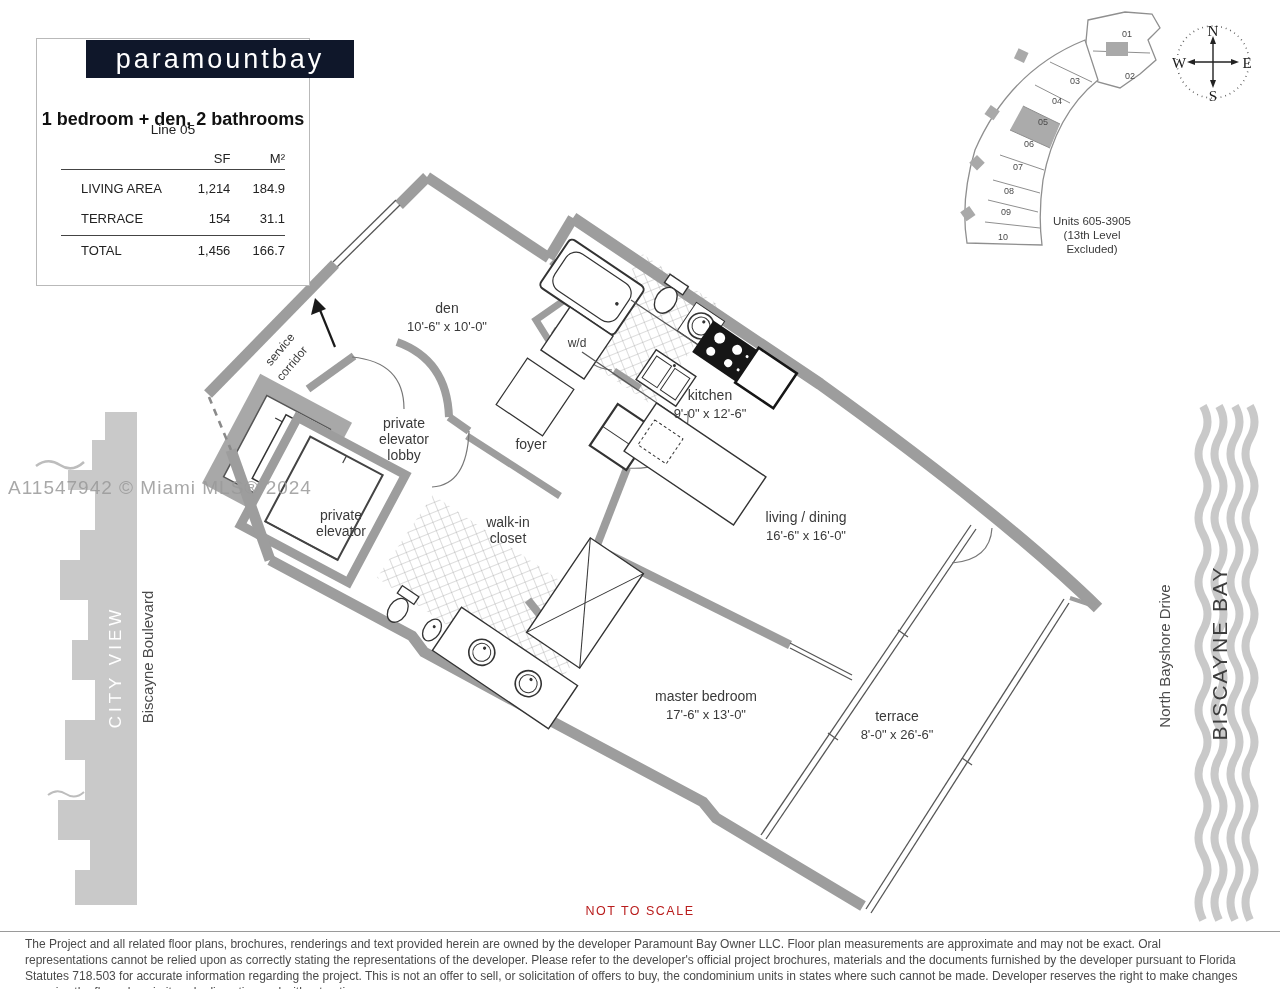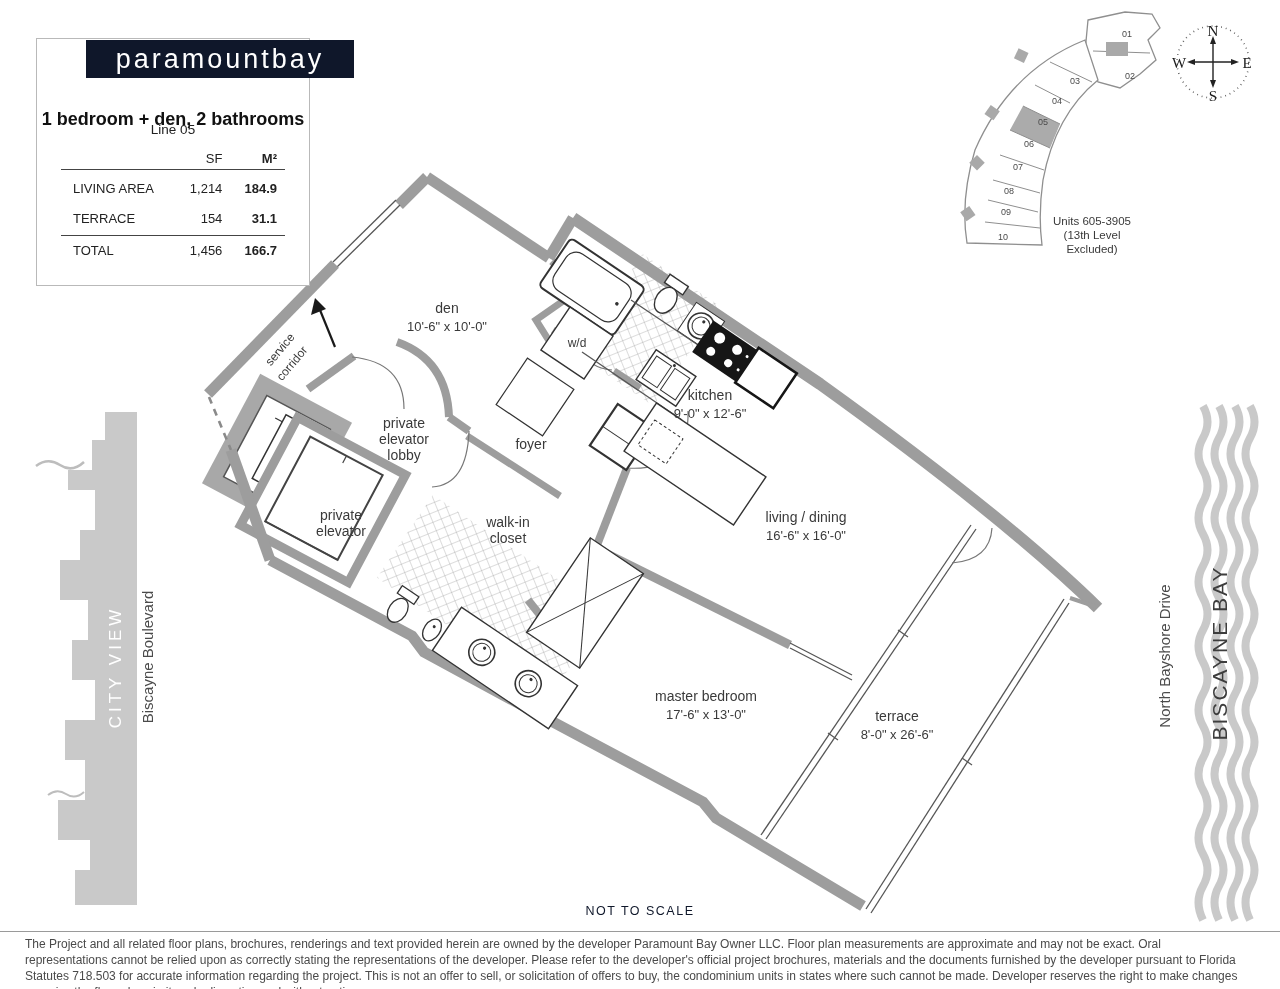--- a/index.html
+++ b/index.html
@@ -5,30 +5,30 @@
   html,body{margin:0;padding:0;background:#fff;}
   #stage{position:relative;width:1280px;height:989px;background:#fff;overflow:hidden;
          font-family:"Liberation Sans",sans-serif;}
   svg{position:absolute;left:0;top:0;}
   
   #panel{position:absolute;left:36px;top:38px;width:272px;height:246px;border:1px solid #b9b9b9;background:#fff;}
   #logo{position:absolute;left:1px;top:1px;width:268px;height:38px;background:#0f172a;color:#fff;
         display:flex;align-items:center;justify-content:center;font-size:27px;letter-spacing:3px;font-weight:500;margin-left:48px;}
   #ptitle{position:absolute;left:0;top:70px;width:100%;text-align:center;font-size:18px;font-weight:bold;color:#111;}
   #psub{position:absolute;left:0;top:83px;width:100%;text-align:center;font-size:13.5px;color:#222;}
-  .trow{position:absolute;left:16px;width:224px;display:flex;font-size:13px;color:#222;}
+  .trow{position:absolute;left:24px;width:224px;display:flex;font-size:13px;color:#222;}
   .tl{width:104px;text-align:left;margin-left:20px;}
   .tsf{width:60px;text-align:right;}
-  .tm2{width:60px;text-align:right;font-weight:bold;}
+  .tm2{width:60px;text-align:right;}
   .rule{position:absolute;left:24px;width:224px;border-top:1.3px solid #444;}
   
   #wm{position:absolute;left:8px;top:477px;font-size:19px;color:#9a9a9a;opacity:.85;letter-spacing:1px;}
   
   #nts{position:absolute;left:0;top:904px;width:1280px;text-align:center;font-size:12.5px;
-       letter-spacing:1.5px;color:#0f172a;}
+       letter-spacing:1.5px;color:#b91c1c;}
   
   #footrule{position:absolute;left:0;top:931px;width:1280px;border-top:1px solid #9a9a9a;}
   #footer{position:absolute;left:25px;top:937px;width:1218px;font-size:12px;line-height:1.33;color:#4a4a4a;}
   
   .lbl{font-family:"Liberation Sans",sans-serif;font-size:14px;fill:#3a3a3a;text-anchor:middle;}
   .dims{font-family:"Liberation Sans",sans-serif;font-size:13px;fill:#3a3a3a;text-anchor:middle;}
   .small{font-family:"Liberation Sans",sans-serif;font-size:12px;fill:#3a3a3a;text-anchor:middle;}
   .unitnum{font-family:"Liberation Sans",sans-serif;font-size:9px;fill:#4a4a4a;text-anchor:middle;}
   .kcap{font-family:"Liberation Sans",sans-serif;font-size:11.5px;fill:#3a3a3a;text-anchor:middle;}
   .comp{font-family:"Liberation Serif",serif;font-size:15px;fill:#1a1a1a;text-anchor:middle;}
@@ -323,17 +323,18 @@
     <span class="tm2">31.1</span>
   </div>
   <div class="rule" style="top:196px;"></div>
   <div class="trow" style="top:204px;justify-content:center;">
     <span class="tl">TOTAL</span>
     <span class="tsf">1,456</span>
     <span class="tm2">166.7</span>
   </div>
 </div>
 
+<div id="wm">A11547942 © Miami MLS® 2024</div>
 <div id="nts">NOT TO SCALE</div>
 <div id="footrule"></div>
 <div id="footer">The Project and all related floor plans, brochures, renderings and text provided herein are owned by the developer Paramount Bay Owner LLC.  Floor plan measurements are approximate and may not be exact. Oral representations cannot be relied upon as correctly stating the representations of the developer.  Please refer to the developer's official project brochures, materials and the documents furnished by the developer pursuant to Florida Statutes 718.503 for accurate information regarding the project.  This is not an offer to sell, or solicitation of offers to buy, the condominium units in states where such cannot be made.  Developer reserves the right to make changes or revise the floor plans in its sole discretion and without notice.</div>
 
 </div>
 
 </body></html>

